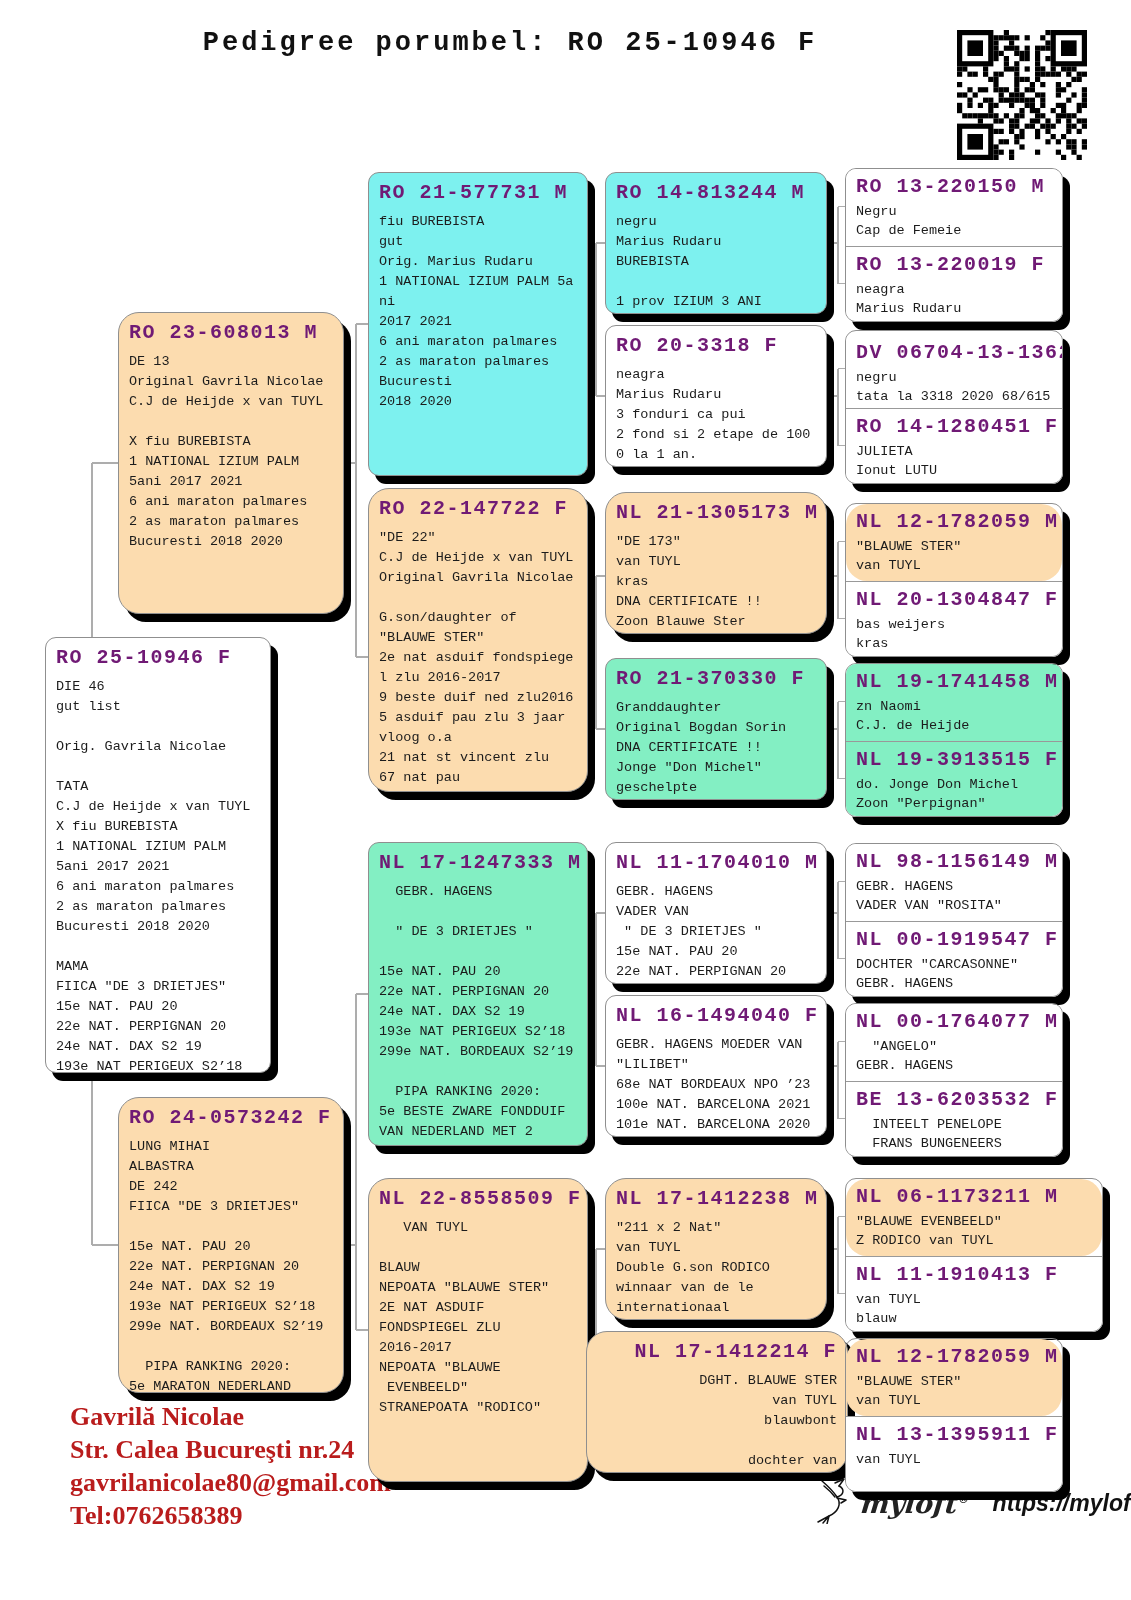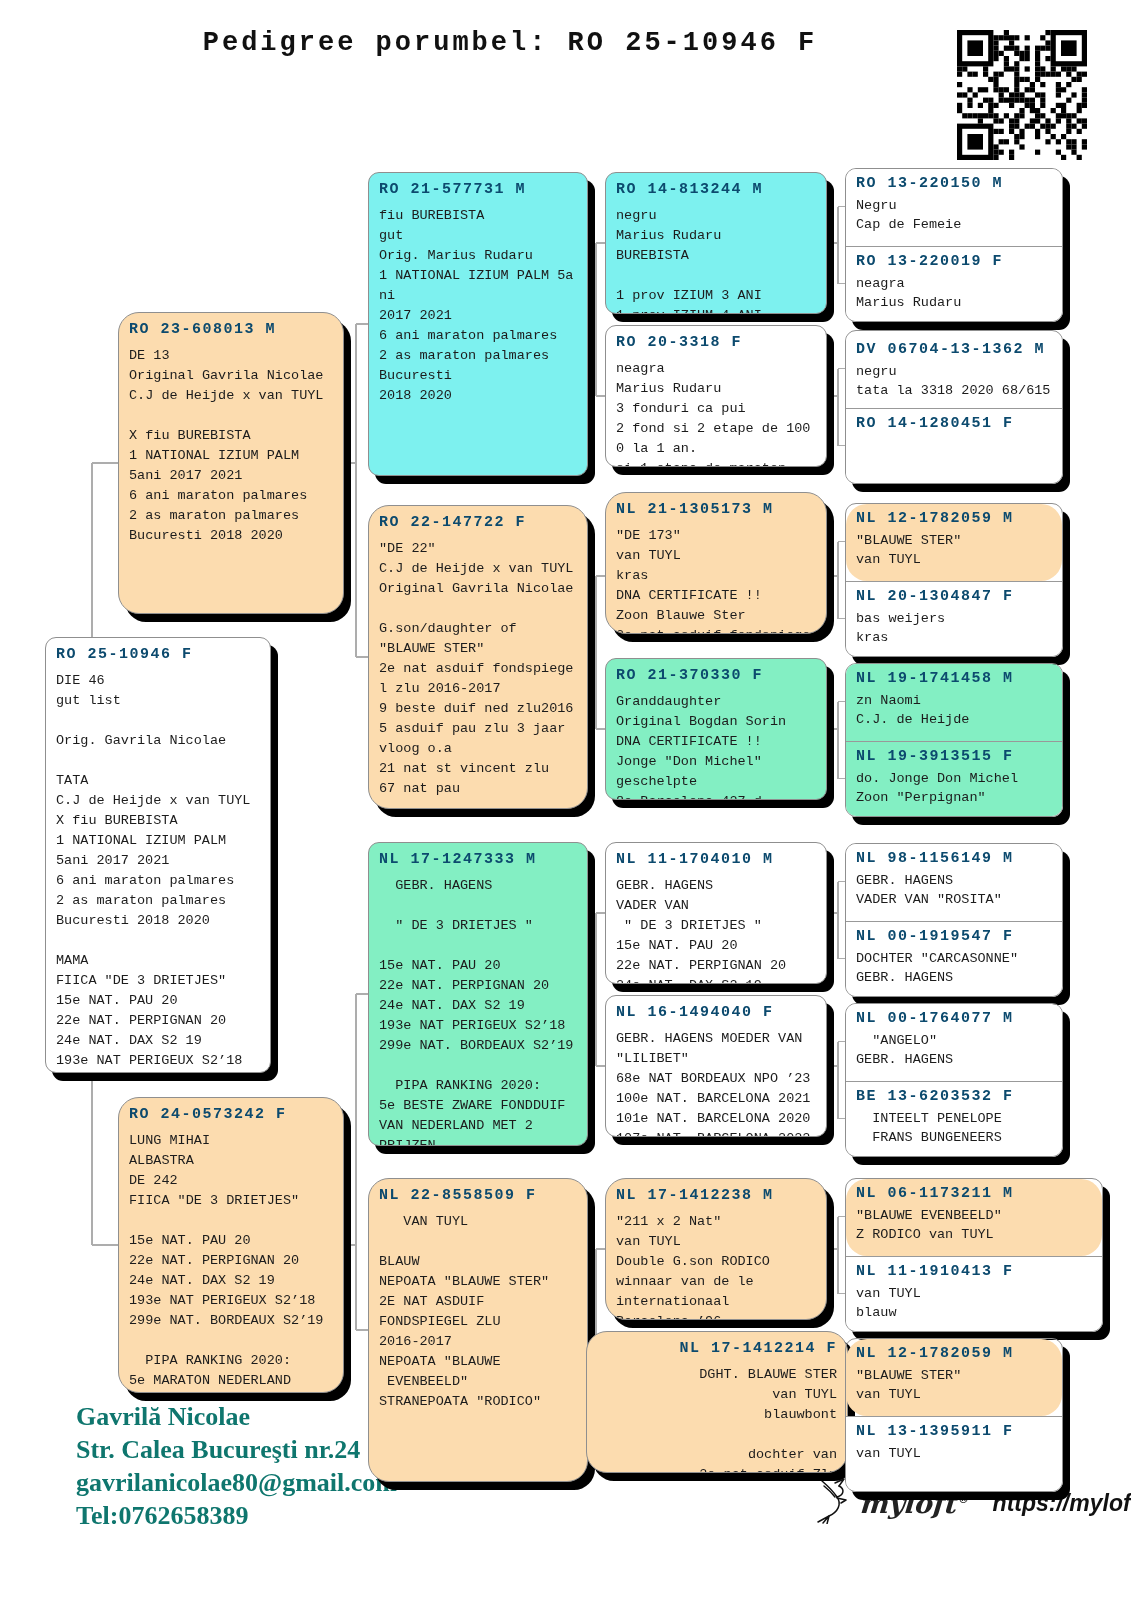--- a/index.html
+++ b/index.html
@@ -21,35 +21,35 @@
   .pair{
     position:absolute;z-index:1;border:1.5px solid #8f8f8f;border-radius:11px;
     box-shadow:7px 8px 0 0 #000;box-sizing:border-box;overflow:hidden;
   }
   .half{
     position:absolute;left:0;width:100%;height:77px;box-sizing:border-box;
     padding:5px 10px;overflow:hidden;
   }
   .half.bottom{border-top:1.5px solid #999;}
   .box-code{
-    font-family:"Liberation Mono", monospace;font-weight:bold;font-size:15px;
-    letter-spacing:1.5px;color:#0c4a6e;margin:2px 0 8px 0;white-space:nowrap;
+    font-family:"Liberation Mono", monospace;font-weight:bold;font-size:20px;
+    letter-spacing:1.5px;color:#701a75;margin:2px 0 8px 0;white-space:nowrap;
   }
   .half .box-code{margin:1px 0 4px 0;}
   .box-body{
     margin:0;font-family:"Liberation Mono", monospace;font-size:13.5px;
     line-height:20px;color:#1c1c1c;white-space:pre;
   }
   .half .box-body{line-height:19px;}
   .c-white{background:#ffffff;} .c-cyan{background:#7df1ef;}
   .c-orange{background:#fcdcaf;border-radius:21px;} .c-green{background:#83efc3;}
   .contact{
-    position:absolute;left:76px;top:1400px;
+    position:absolute;left:70px;top:1400px;
     font-family:"Liberation Serif", serif;font-weight:bold;font-size:26px;
-    line-height:33px;color:#0f766e;
+    line-height:33px;color:#b91c1c;
   }
   .footer{
     position:absolute;left:815px;top:1478px;display:flex;align-items:center;gap:10px;
   }
   .brand{
     font-family:"DejaVu Serif", serif;font-style:italic;font-weight:600;
     font-size:27px;color:#222;transform:skewX(-6deg);
   }
   .brand sup{font-size:11px;}
   .url{
@@ -403,21 +403,21 @@
 gut
 Orig. Marius Rudaru
 1 NATIONAL IZIUM PALM 5a
 ni
 2017 2021
 6 ani maraton palmares
 2 as maraton palmares
 Bucuresti
 2018 2020</pre>
     </div>
-    <div class="box c-orange" style="left: 368px; top: 505px; width: 220px; height: 304px;">
+    <div class="box c-orange" style="left: 368px; top: 488px; width: 220px; height: 304px;">
       <div class="box-code">RO 22-147722 F</div>
       <pre class="box-body">"DE 22"
 C.J de Heijde x van TUYL
 Original Gavrila Nicolae
 
 G.son/daughter of
 "BLAUWE STER"
 2e nat asduif fondspiege
 l zlu 2016-2017
 9 beste duif ned zlu2016
@@ -541,20 +541,22 @@
       </div>
     </div>
     <div class="pair" style="left: 845px; top: 330px; width: 218px; height: 154px;">
       <div class="half c-white" style="top: 4px;">
         <div class="box-code">DV 06704-13-1362 M</div>
         <pre class="box-body">negru
 tata la 3318 2020 68/615</pre>
       </div>
       <div class="half c-white bottom" style="top: 77px;">
         <div class="box-code">RO 14-1280451 F</div>
+        <pre class="box-body">JULIETA
+Ionut LUTU</pre>
       </div>
     </div>
     <div class="pair" style="left: 845px; top: 503px; width: 218px; height: 154px;">
       <div class="half c-orange" style="top: 0px;">
         <div class="box-code">NL 12-1782059 M</div>
         <pre class="box-body">"BLAUWE STER"
 van TUYL</pre>
       </div>
       <div class="half c-white bottom" style="top: 77px;">
         <div class="box-code">NL 20-1304847 F</div>

